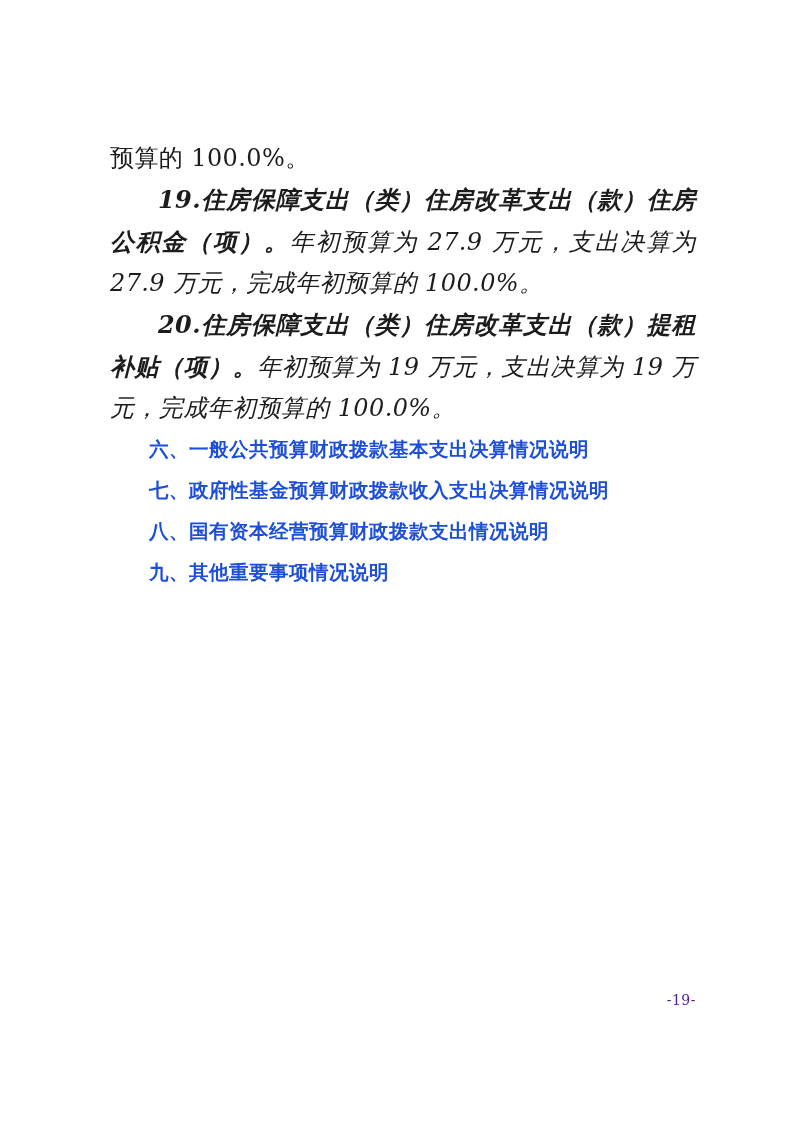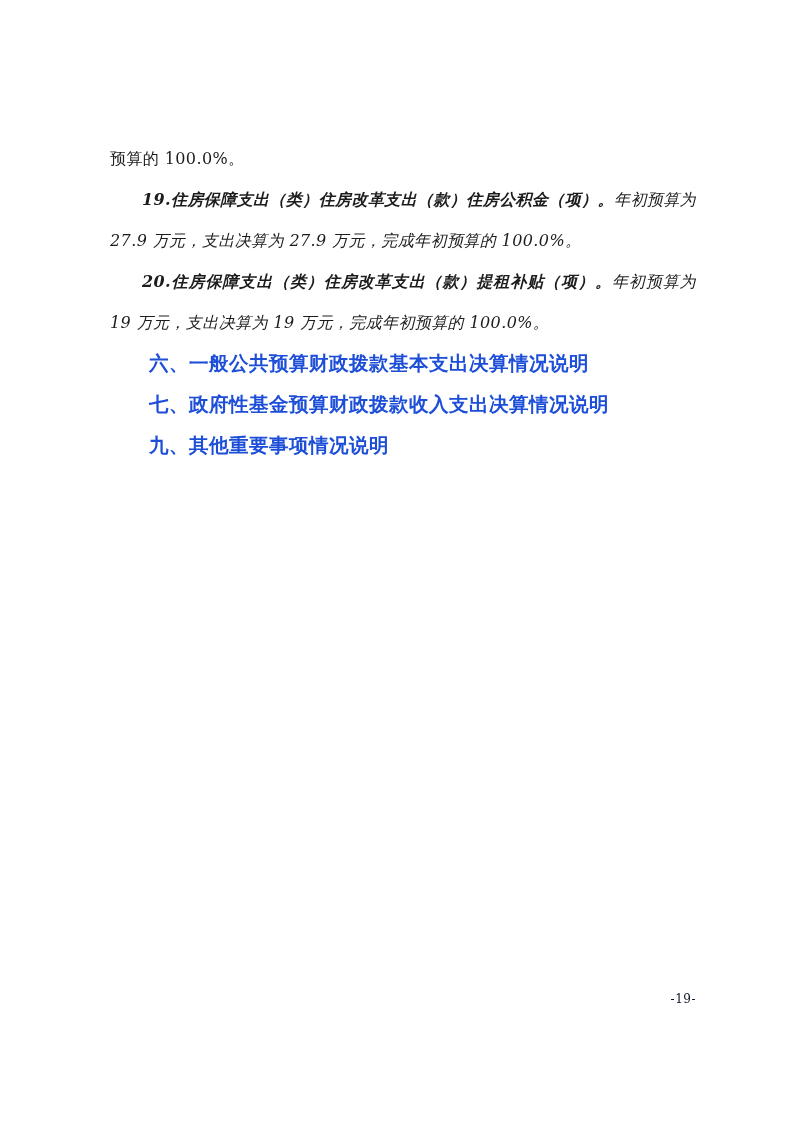--- a/index.html
+++ b/index.html
@@ -18,21 +18,21 @@
   .page {
     position: absolute;
     left: 0;
     top: 0;
     width: 794px;
     height: 1123px;
     box-sizing: border-box;
     padding: 138px 98px 0 110px;
   }
   .para {
-    font-size: 16px;
+    font-size: 24px;
     line-height: 41px;
     letter-spacing: 0.4px;
     text-align: justify;
     text-justify: inter-ideograph;
     margin: 0;
     color: #1c1c1c;
   }
   .indent {
     text-indent: 2em;
     font-style: italic;
@@ -46,42 +46,43 @@
     font-weight: bold;
     color: #1d4ed8;
   }
   .bold-lead {
     font-weight: bold;
   }
   .page-number {
     position: absolute;
     right: 98px;
     top: 992px;
-    font-size: 12px;
+    font-size: 14px;
     letter-spacing: 0.5px;
-    color: #0f172a;
+    color: #4c1d95;
     font-family: "DejaVu Serif", "Liberation Serif", serif;
   }
 </style>
 </head>
 <body>
 
 <div class="page">
 
   <p class="para">预算的 100.0%。</p>
 
   <p class="para indent"><span class="bold-lead">19.住房保障支出（类）住房改革支出（款）住房公积金（项）。</span><span>年初预算为 27.9 万元，支出决算为 27.9 万元，完成年初预算的 100.0%。</span></p>
 
   <p class="para indent"><span class="bold-lead">20.住房保障支出（类）住房改革支出（款）提租补贴（项）。</span><span>年初预算为 19 万元，支出决算为 19 万元，完成年初预算的 100.0%。</span></p>
 
   <p class="heading">六、一般公共预算财政拨款基本支出决算情况说明</p>
 
 
   <p class="heading">七、政府性基金预算财政拨款收入支出决算情况说明</p>
 
 
+  <p class="heading">八、国有资本经营预算财政拨款支出情况说明</p>
 
 
   <p class="heading">九、其他重要事项情况说明</p>
 
   <div class="page-number">-19-</div>
 
 </div>
 
 </body></html>

